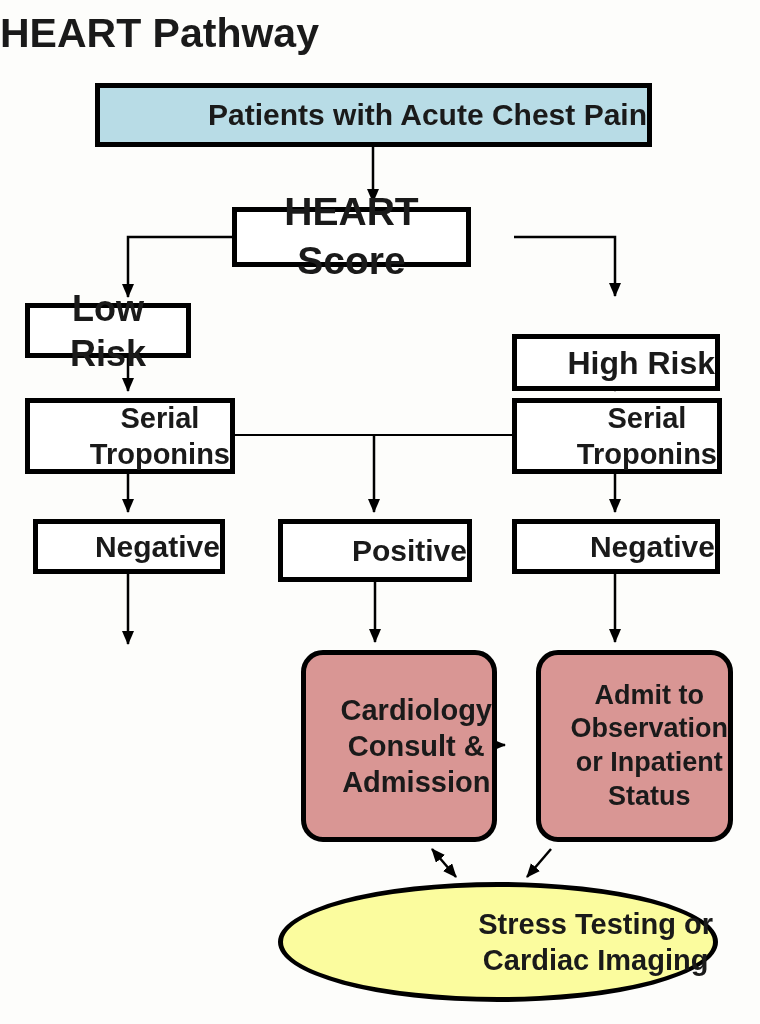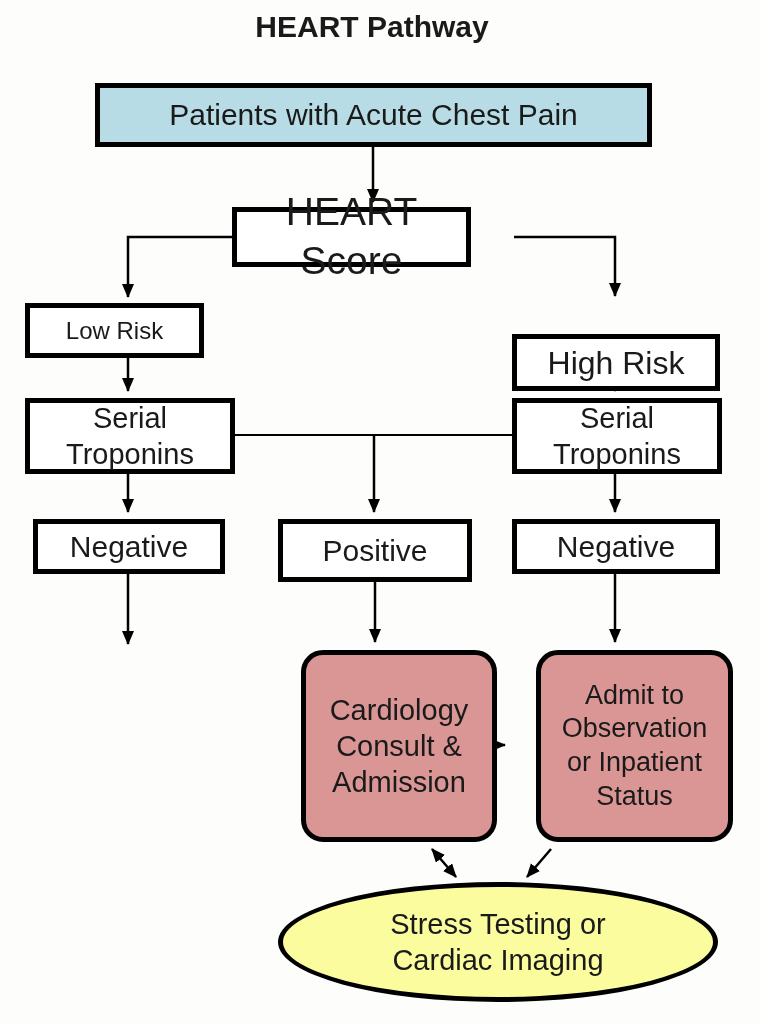--- a/index.html
+++ b/index.html
@@ -19,37 +19,36 @@
     position: absolute;
     left: 0; top: 0;
     width: 760px; height: 1024px;
     pointer-events: none;
   }
   .title {
     position: absolute;
     left: 0; top: 10px;
     width: 744px;
     margin: 0;
-    text-align: center;
-    font-size: 30px;
+    font-size: 41px;
     font-weight: bold;
     color: var(--text, #1a1a1a);
     letter-spacing: 0px;
   }
   .node {
     position: absolute;
     box-sizing: border-box;
     display: flex;
     align-items: center;
-    justify-content: center;
+    justify-content: flex-end;
     text-align: center;
     background: #ffffff;
     border: 5px solid var(--line, #000000);
     color: var(--text, #1a1a1a);
-    font-weight: normal;
+    font-weight: bold;
     line-height: 1.25;
   }
   .node span { white-space: pre-line; }
   .fill-blue   { background: var(--box-blue,   #b8dce6); }
   .fill-green  { background: var(--box-green,  #c3d69b); }
   .fill-rose   { background: var(--box-rose,   #d99694); }
   .fill-yellow { background: var(--box-yellow, #fbfc9e); }
   .rounded { border-radius: 22px; margin-left: 24px; }
   .ellipse { border-radius: 50%; }
 </style>
@@ -84,21 +83,21 @@
   <h1 class="title">HEART Pathway</h1>
 
   <div class="node fill-blue" style="left:95px;top:83px;width:557px;height:64px;font-size:30px;">
     <span>Patients with Acute Chest Pain</span>
   </div>
 
   <div class="node" style="left:232px;top:207px;width:239px;height:60px;font-size:39px;">
     <span>HEART Score</span>
   </div>
 
-  <div class="node" style="left:25px;top:303px;width:179px;height:55px;font-size:24px;">
+  <div class="node" style="left:25px;top:303px;width:166px;height:55px;font-size:36px;">
     <span>Low Risk</span>
   </div>
 
   <div class="node" style="left:512px;top:302px;width:208px;height:57px;font-size:32px;margin-top:32px;">
     <span>High Risk</span>
   </div>
 
   <div class="node" style="left:25px;top:398px;width:210px;height:76px;font-size:29px;">
     <span>Serial
 Troponins</span>

